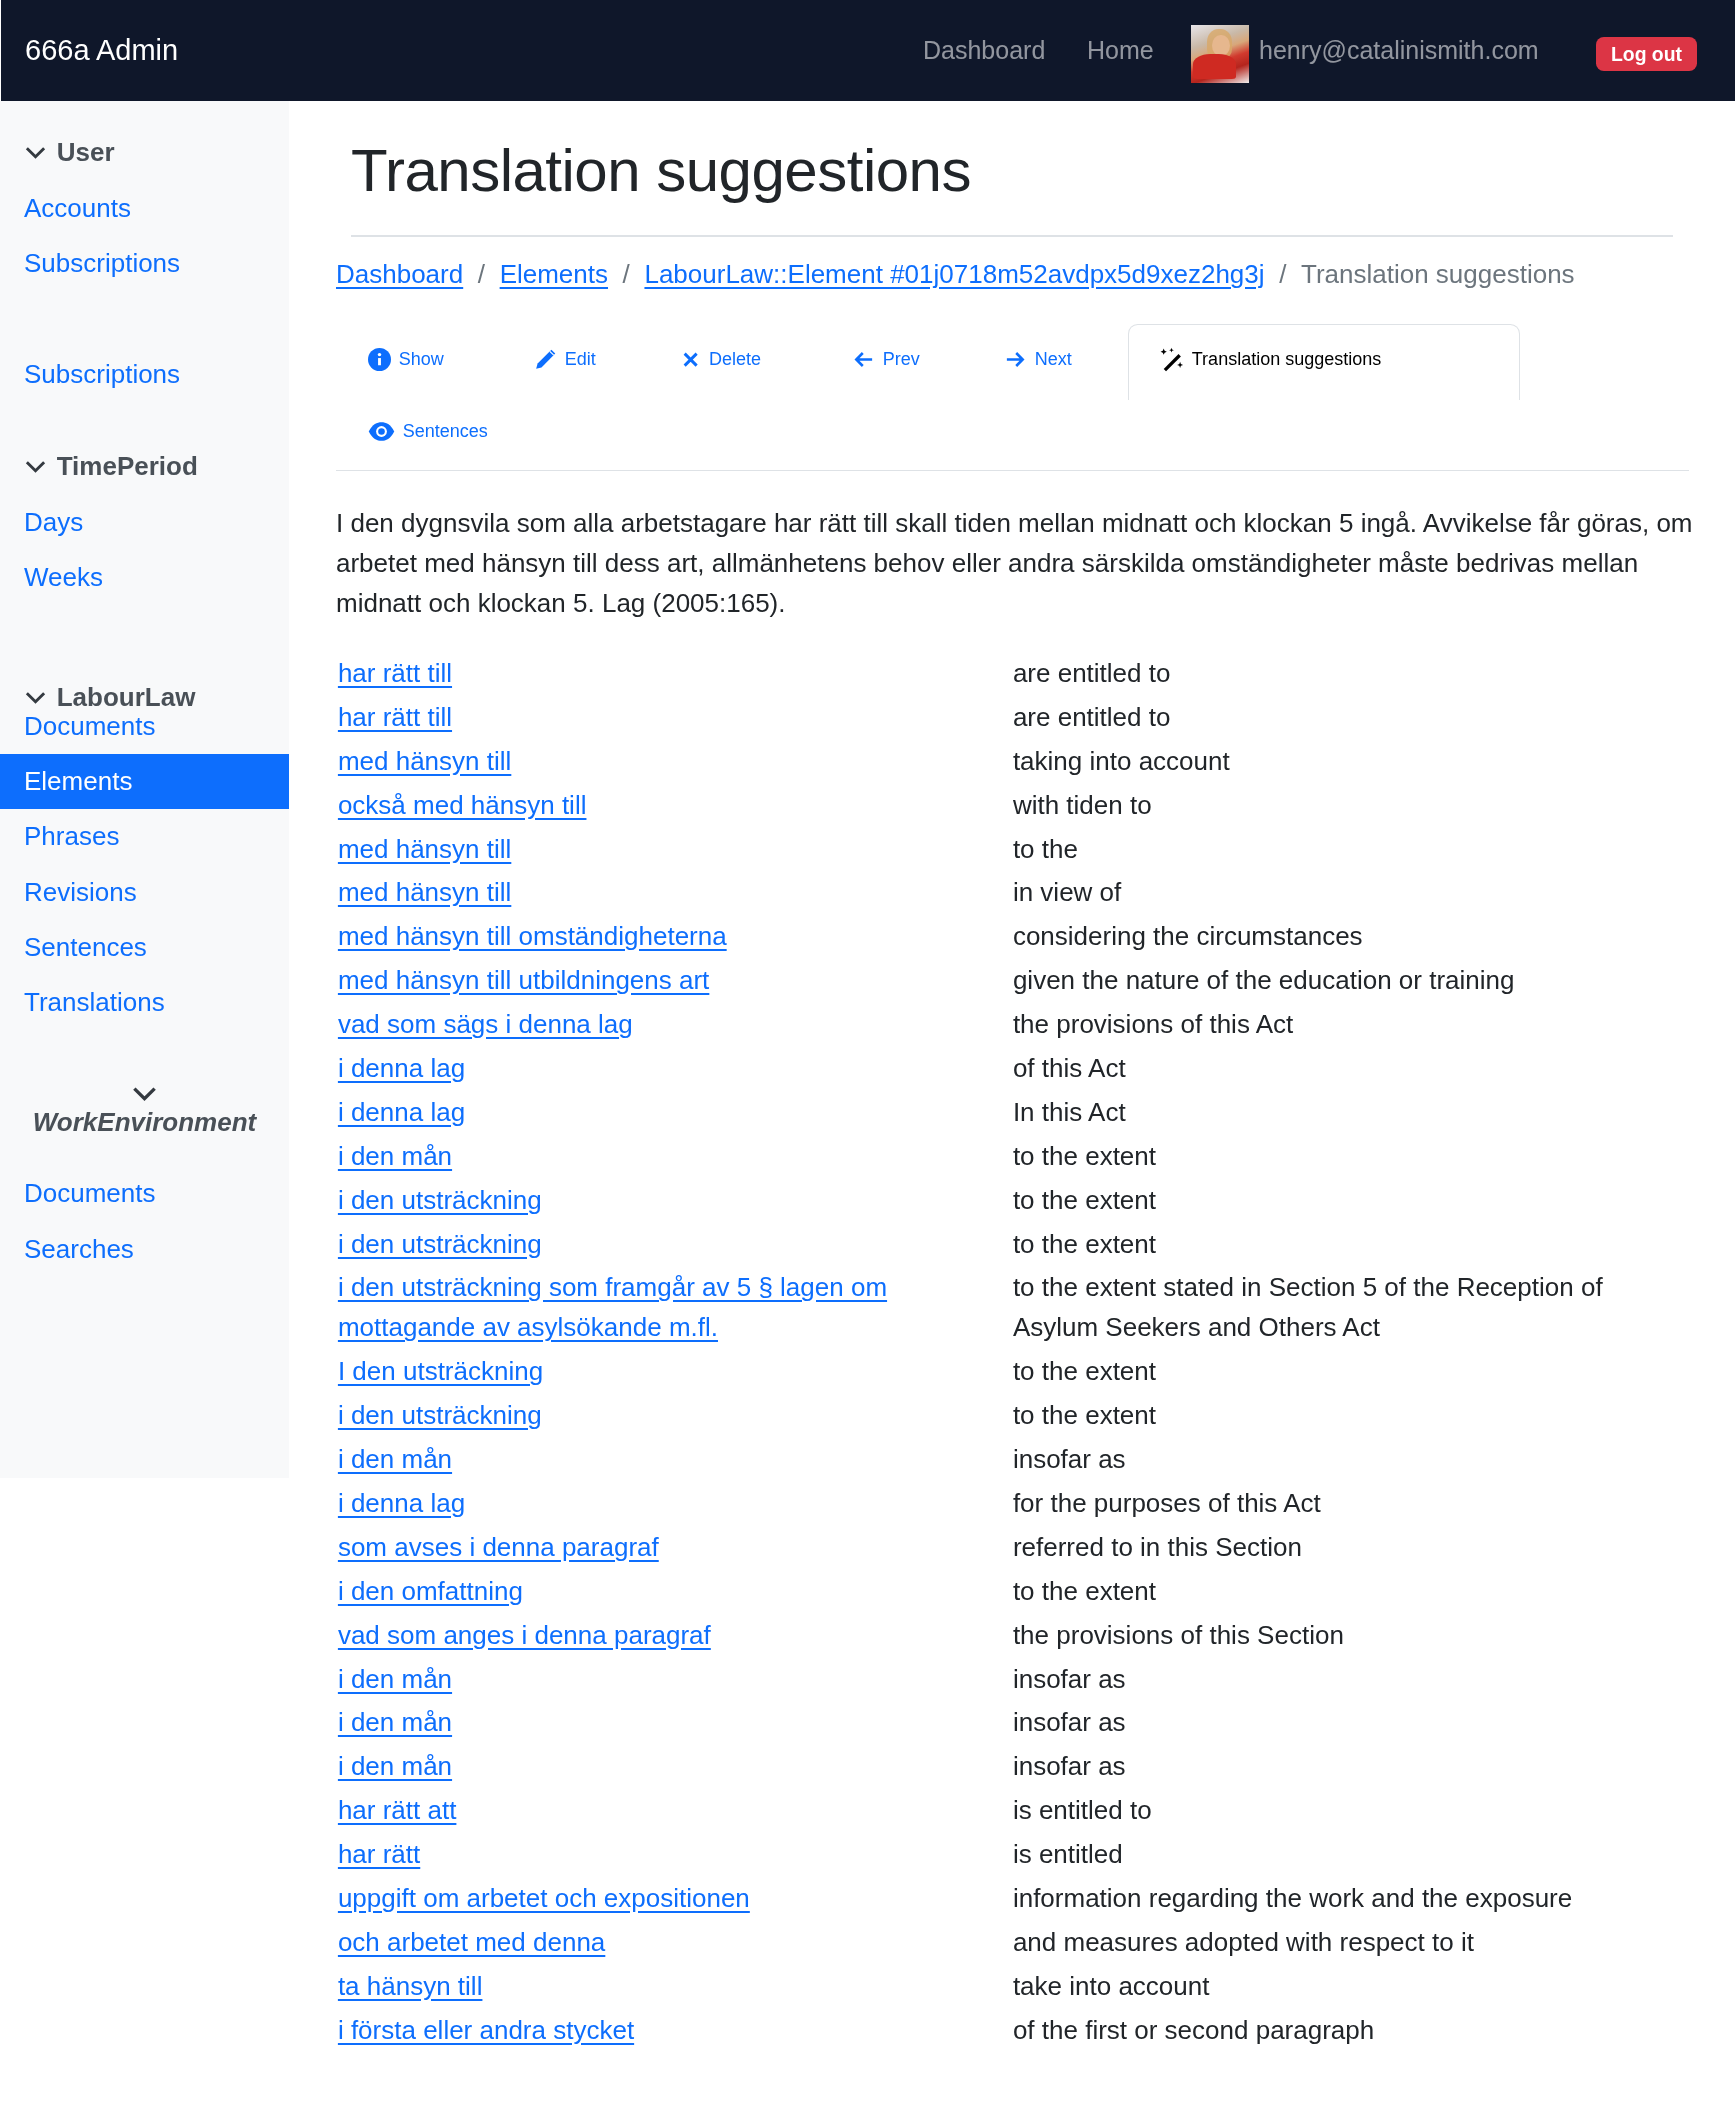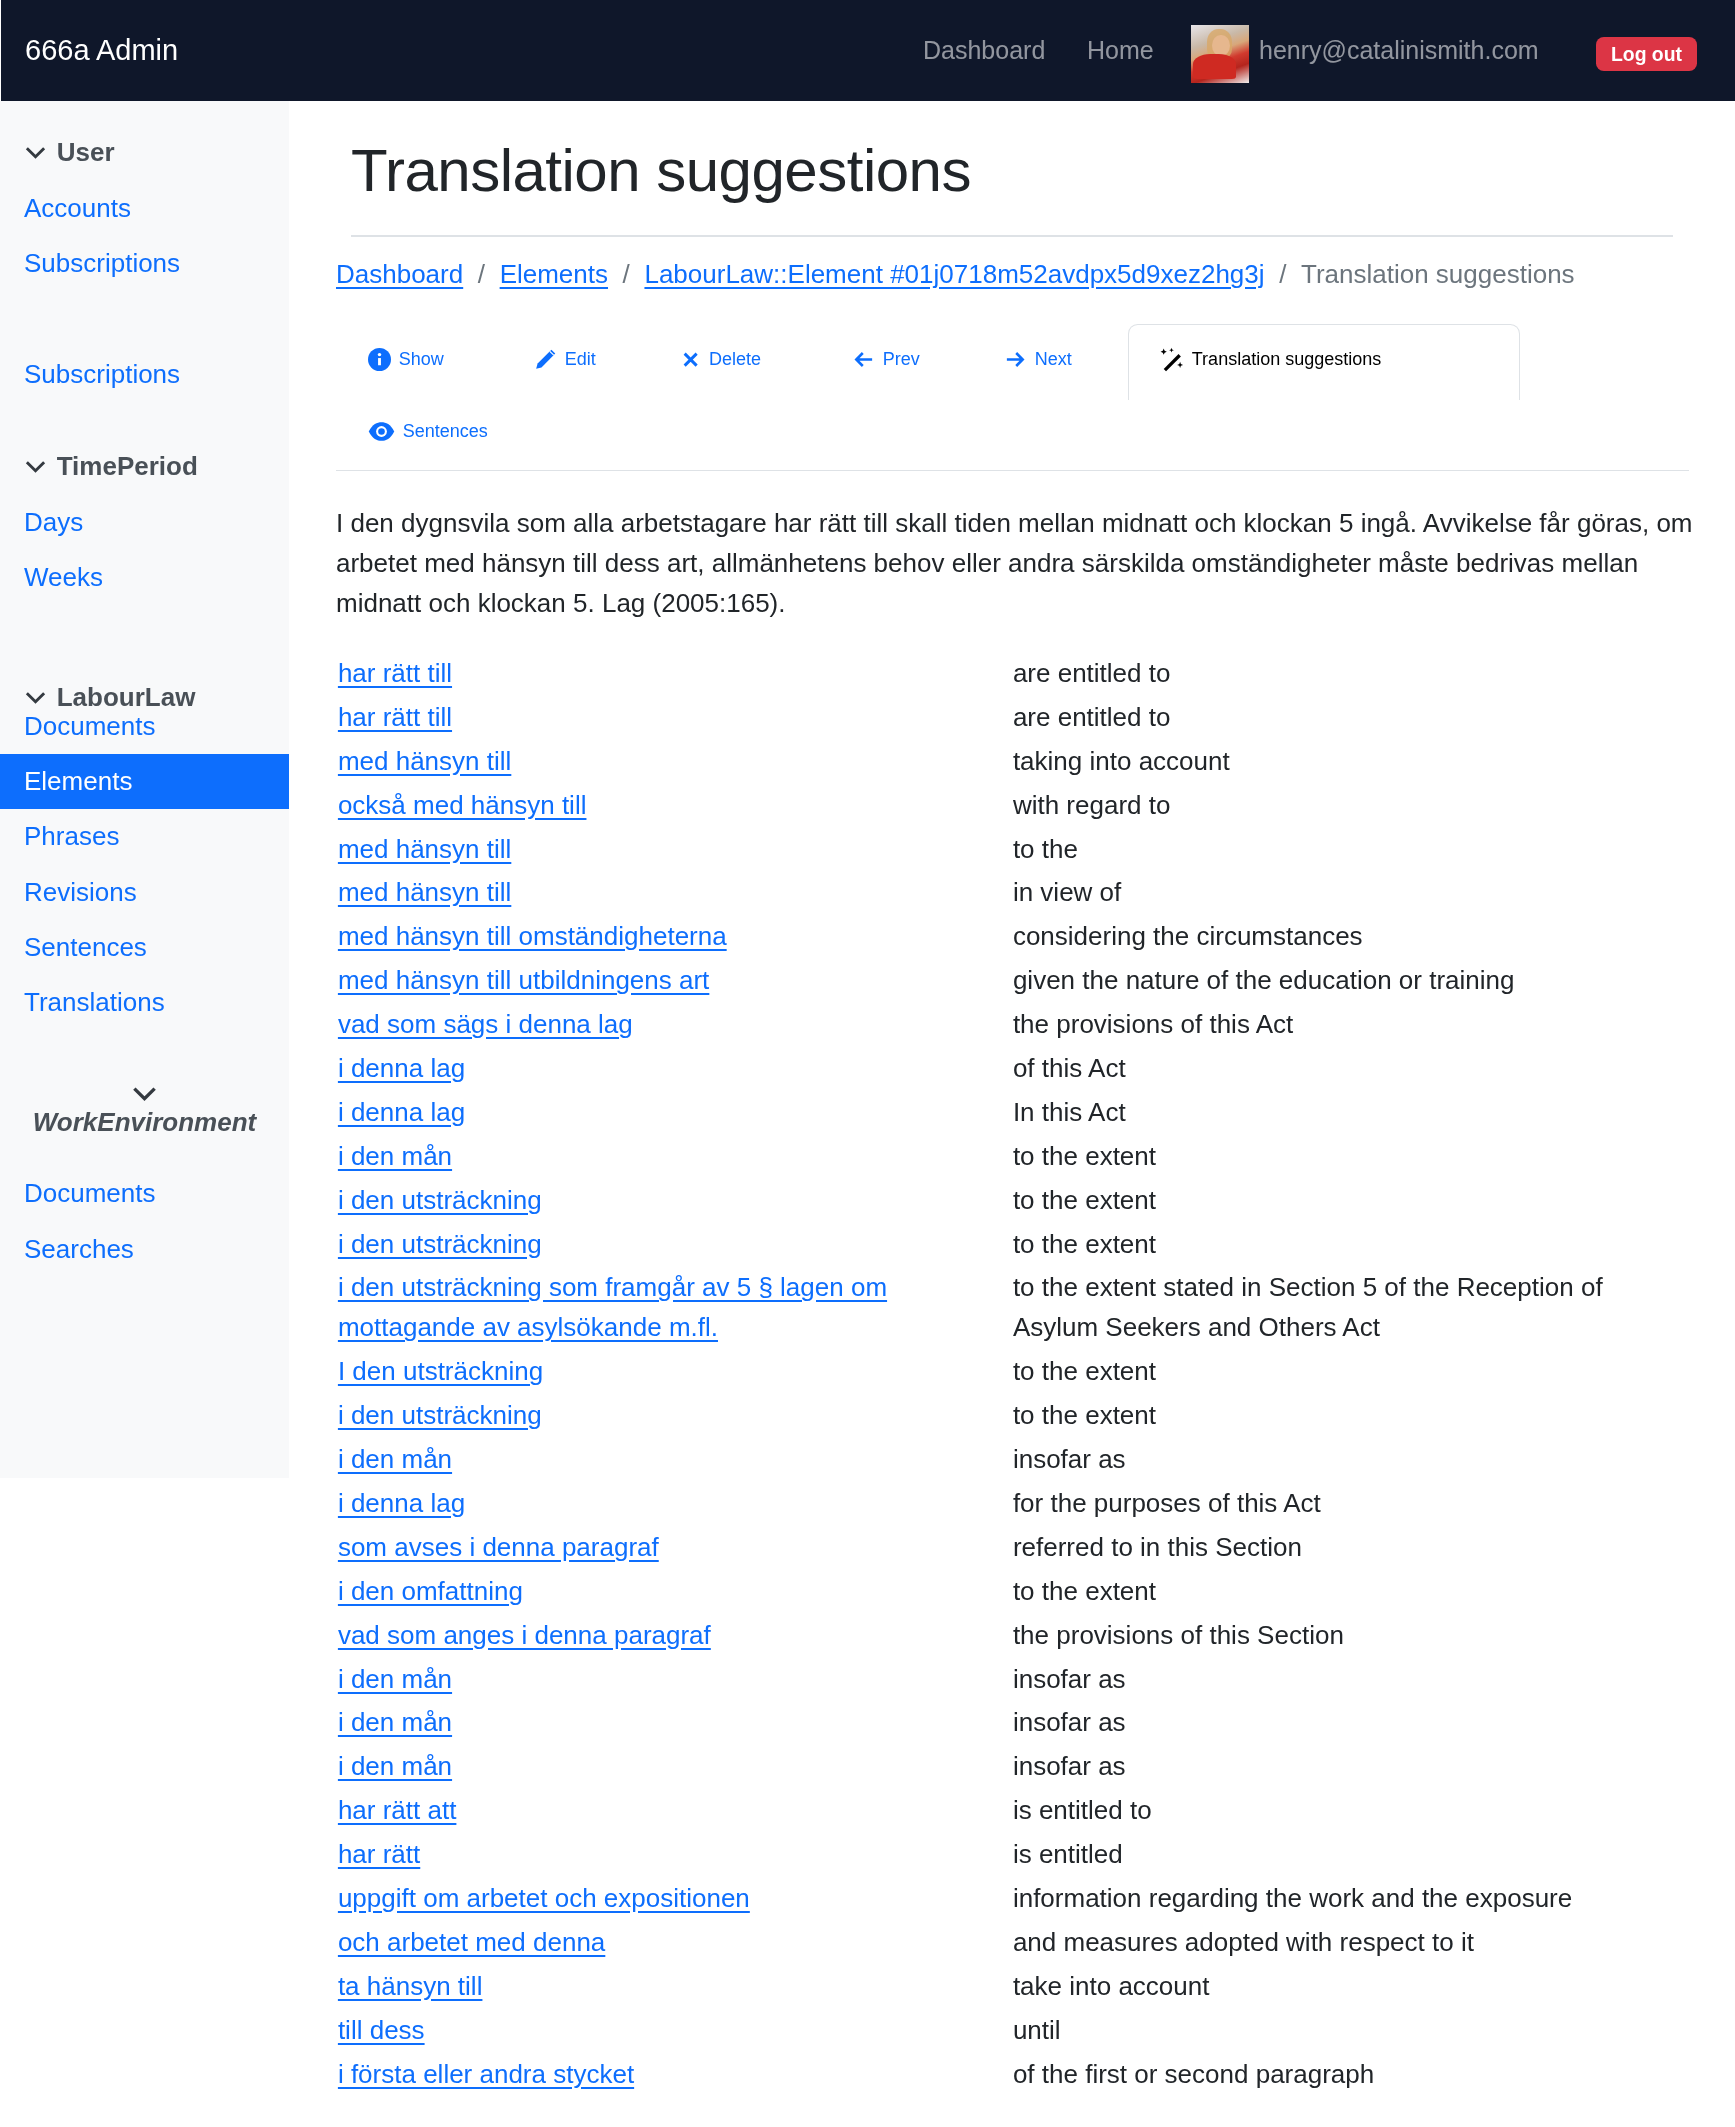--- a/index.html
+++ b/index.html
@@ -187,21 +187,21 @@
         <tr>
           <td class="sv"><a>har rätt till</a></td>
           <td class="en">are entitled to</td>
         </tr>
         <tr>
           <td class="sv"><a>med hänsyn till</a></td>
           <td class="en">taking into account</td>
         </tr>
         <tr>
           <td class="sv"><a>också med hänsyn till</a></td>
-          <td class="en">with regard to</td>
+          <td class="en">with tiden to</td>
         </tr>
         <tr>
           <td class="sv"><a>med hänsyn till</a></td>
           <td class="en">to the</td>
         </tr>
         <tr>
           <td class="sv"><a>med hänsyn till</a></td>
           <td class="en">in view of</td>
         </tr>
         <tr>
@@ -292,24 +292,20 @@
           <td class="sv"><a>uppgift om arbetet och expositionen</a></td>
           <td class="en">information regarding the work and the exposure</td>
         </tr>
         <tr>
           <td class="sv"><a>och arbetet med denna</a></td>
           <td class="en">and measures adopted with respect to it</td>
         </tr>
         <tr>
           <td class="sv"><a>ta hänsyn till</a></td>
           <td class="en">take into account</td>
-        </tr>
-        <tr>
-          <td class="sv"><a>till dess</a></td>
-          <td class="en">until</td>
         </tr>
         <tr>
           <td class="sv"><a>i första eller andra stycket</a></td>
           <td class="en">of the first or second paragraph</td>
         </tr>
       </tbody>
   </table>
 </main>
 
 

